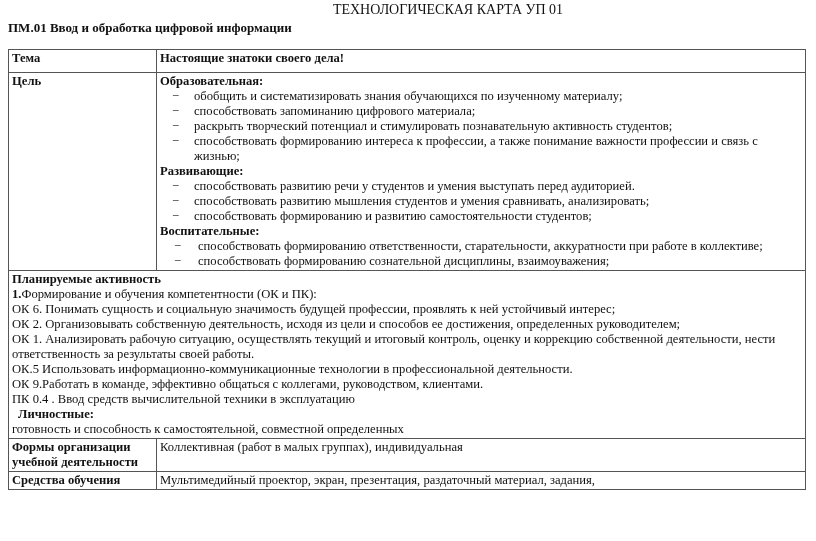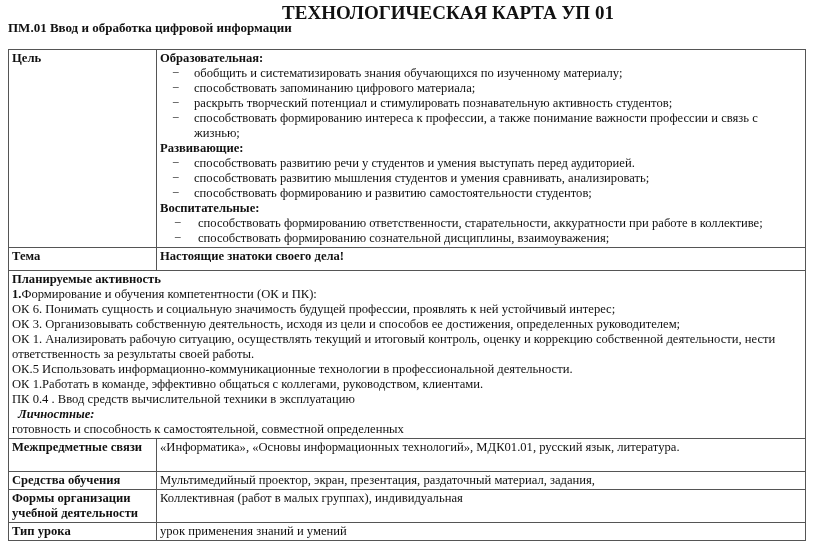--- a/index.html
+++ b/index.html
@@ -1,42 +1,46 @@
 <!DOCTYPE html>
 <html><head>
 <meta charset="utf-8">
 <style>
   html, body { margin:0; padding:0; background:#ffffff; }
   body { width:816px; height:541px; overflow:hidden; position:relative;
          font-family:"Liberation Serif", serif; color:#111; }
   .title { position:absolute; top:2px; left:0; width:816px; text-align:center;
-           font-weight:bold; font-size:19px; padding-left:80px; box-sizing:border-box; }
+           font-weight:normal; font-size:14px; padding-left:80px; box-sizing:border-box; }
   .subtitle { position:absolute; top:20px; left:8px; font-weight:bold; font-size:13px; }
   table.card { position:absolute; top:49px; left:8px; width:798px; border-collapse:collapse;
                font-size:12.6px; line-height:15px; }
   table.card td { border:1px solid #555; vertical-align:top; padding:1px 3px 1px 3px; }
   td.label { width:141px; font-weight:bold; }
   .b { font-weight:bold; }
-  .bi { font-weight:bold; font-style:italic; padding-left:6px; }
+  .bi { font-weight:bold; padding-left:6px; }
   ul.dash { list-style:none; margin:0; padding:0; }
   ul.dash li { position:relative; padding-left:34px; }
   ul.dash li::before { content:"\2212"; position:absolute; left:12px; }
   ul.dash.wide li { padding-left:38px; }
   ul.dash.wide li::before { left:14px; }
   .line { display:block; }
 </style>
 </head>
 <body>
 
 <div class="title">ТЕХНОЛОГИЧЕСКАЯ КАРТА УП 01</div>
 <div class="subtitle">ПМ.01 Ввод и обработка цифровой информации</div>
 
 <table class="card">
   <tbody>
-      <tr style="height:191px;">
+      <tr style="height:23px;">
+    <td class="label">Тема</td>
+    <td class="b">Настоящие знатоки своего дела!</td>
+  </tr>
+  <tr style="height:191px;">
     <td class="label">Цель</td>
     <td>
       <div class="b">Образовательная:</div>
       <ul class="dash">
         <li>обобщить и систематизировать знания обучающихся по изученному материалу;</li>
         <li>способствовать запоминанию цифрового материала;</li>
         <li>раскрыть творческий потенциал и стимулировать познавательную активность студентов;</li>
         <li>способствовать формированию интереса к профессии, а также понимание важности профессии и связь с жизнью;</li>
       </ul>
       <div class="b">Развивающие:</div>
@@ -45,50 +49,38 @@
         <li>способствовать развитию мышления студентов и умения сравнивать, анализировать;</li>
         <li>способствовать формированию и развитию самостоятельности студентов;</li>
       </ul>
       <div class="b">Воспитательные:</div>
       <ul class="dash wide">
         <li>способствовать формированию ответственности, старательности, аккуратности при работе в коллективе;</li>
         <li>способствовать формированию сознательной дисциплины, взаимоуважения;</li>
       </ul>
     </td>
   </tr>
-  <tr style="height:23px;">
-    <td class="label">Тема</td>
-    <td class="b">Настоящие знатоки своего дела!</td>
-  </tr>
   <tr style="height:160px;">
     <td colspan="2">
       <div class="b">Планируемые активность</div>
       <div>
         <span class="b">1.</span><span>Формирование и обучения компетентности (ОК и ПК):</span>
       </div>
       <span class="line">ОК 6. Понимать сущность и социальную значимость будущей профессии, проявлять к ней устойчивый интерес;</span>
-      <span class="line">ОК 3. Организовывать собственную деятельность, исходя из цели и способов ее достижения, определенных руководителем;</span>
+      <span class="line">ОК 2. Организовывать собственную деятельность, исходя из цели и способов ее достижения, определенных руководителем;</span>
       <span class="line">ОК 1. Анализировать рабочую ситуацию, осуществлять текущий и итоговый контроль, оценку и коррекцию собственной деятельности, нести ответственность за результаты своей работы.</span>
       <span class="line">ОК.5 Использовать информационно-коммуникационные технологии в профессиональной деятельности.</span>
-      <span class="line">ОК 1.Работать в команде, эффективно общаться с коллегами, руководством, клиентами.</span>
+      <span class="line">ОК 9.Работать в команде, эффективно общаться с коллегами, руководством, клиентами.</span>
       <span class="line">ПК 0.4 . Ввод средств вычислительной техники в эксплуатацию</span>
       <div class="bi">Личностные:</div>
       <div>готовность и способность к самостоятельной, совместной определенных</div>
     </td>
   </tr>
   <tr style="height:33px;">
-    <td class="label">Межпредметные связи</td>
-    <td>«Информатика», «Основы информационных технологий», МДК01.01, русский язык, литература.</td>
+    <td class="label">Формы организации учебной деятельности</td>
+    <td>Коллективная (работ в малых группах), индивидуальная</td>
   </tr>
   <tr style="height:18px;">
     <td class="label">Средства обучения</td>
     <td>Мультимедийный проектор, экран, презентация, раздаточный материал, задания,</td>
   </tr>
-  <tr style="height:33px;">
-    <td class="label">Формы организации учебной деятельности</td>
-    <td>Коллективная (работ в малых группах), индивидуальная</td>
-  </tr>
-  <tr style="height:18px;">
-    <td class="label">Тип урока</td>
-    <td>урок применения знаний и умений</td>
-  </tr>
 </tbody>
   </table>
 
 </body></html>

